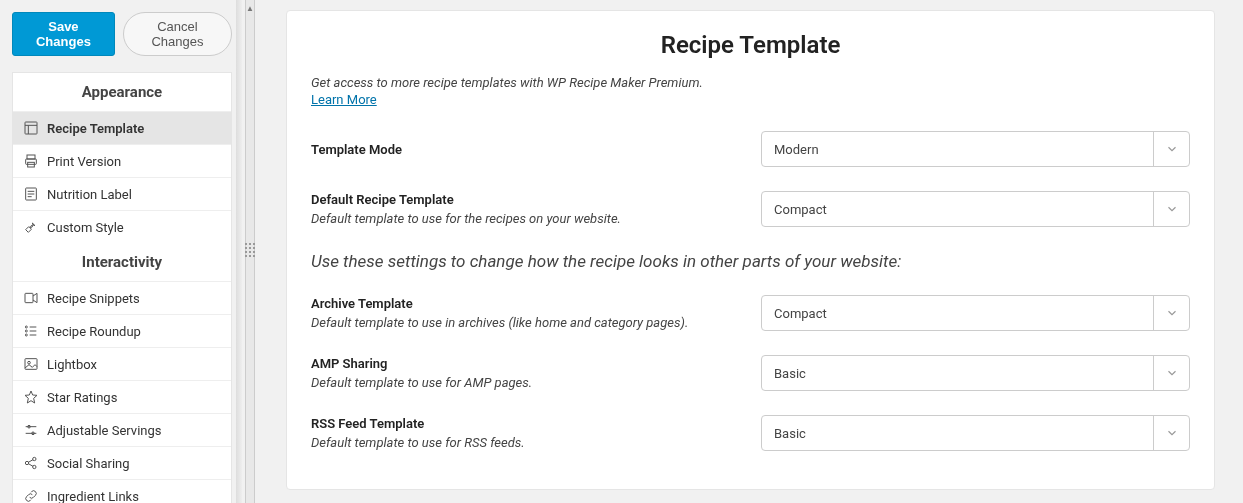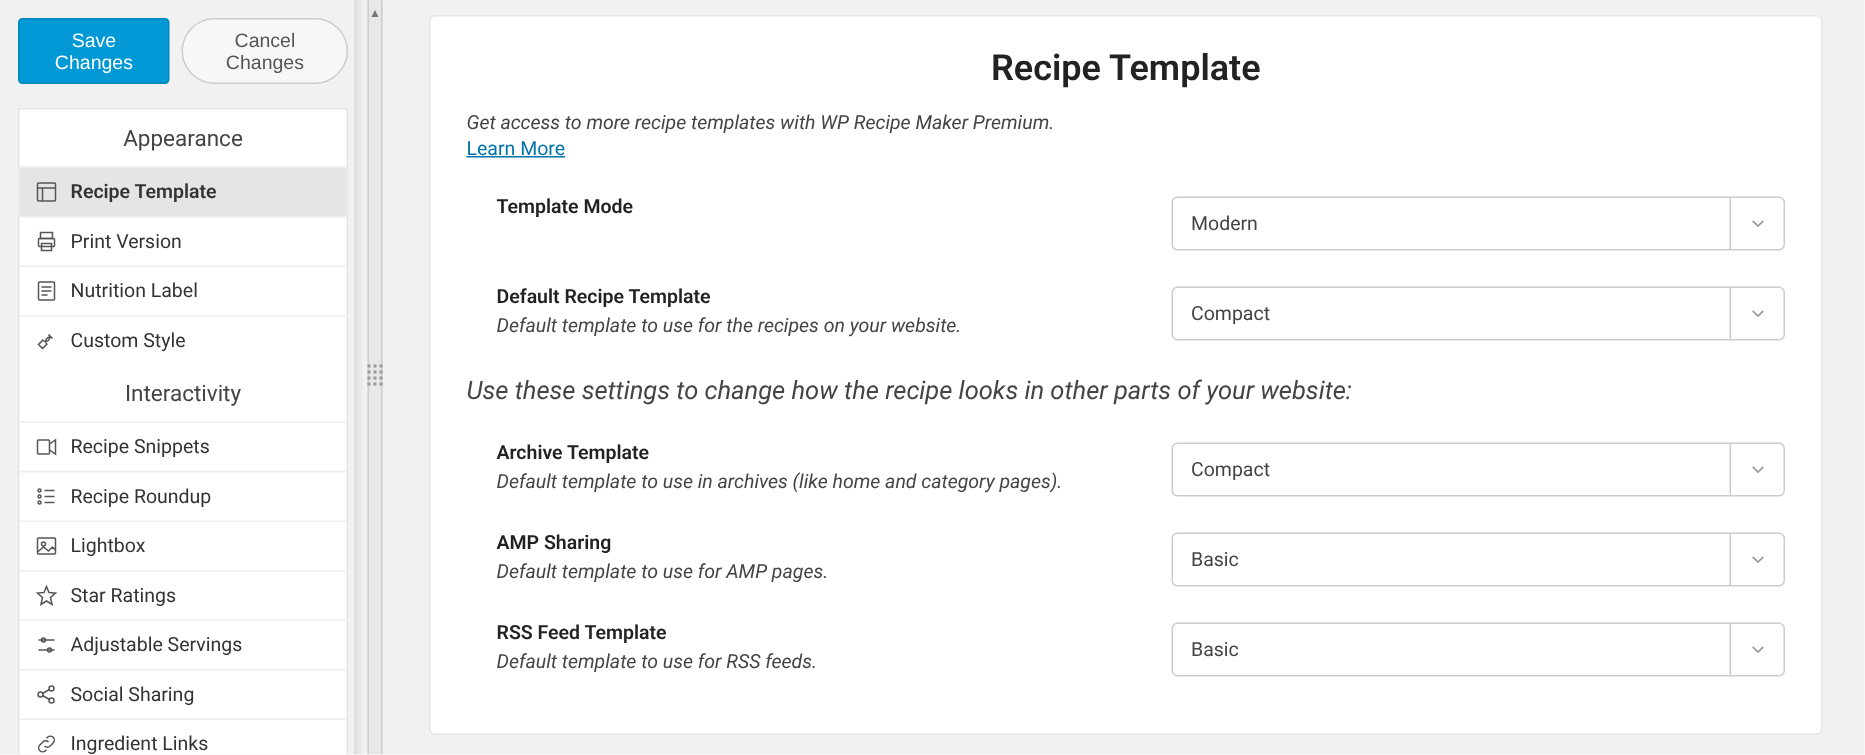--- a/index.html
+++ b/index.html
@@ -1,40 +1,40 @@
 <!DOCTYPE html>
 <html><head>
 <meta charset="utf-8">
 <style>
 * { box-sizing: border-box; margin: 0; padding: 0; }
 body { font-family: -apple-system, BlinkMacSystemFont, "Segoe UI", Roboto, sans-serif; font-size: 13px; color: #333; background: #f1f1f1; width: 1243px; height: 503px; overflow: hidden; }
 .wrap { display: flex; height: 503px; }
 .left { width: 242px; background: #f1f1f1; position: relative; padding: 12px 10px 0 12px; }
 .btn-row { display: flex; gap: 8px; margin-bottom: 16px; }
 .btn { padding: 6px 12px; font-size: 13px; border-radius: 3px; cursor: pointer; border: 1px solid; }
-.btn-primary { background: #0099d5; border-color: #0088bb; color: #fff; }
+.btn-primary { background: #0099d5; border-color: #0088bb; color: #fff; font-weight: bold; }
 .btn-secondary { background: #f7f7f7; border-color: #ccc; color: #555; border-radius: 22px; }
 .sidebar-panel { background: #fff; border: 1px solid #e5e5e5; }
-.section-header { text-align: center; padding: 10px 0; font-size: 15px; color: #444; font-weight: 400; }
+.section-header { text-align: center; padding: 10px 0; font-size: 15px; color: #444; font-weight: 700; }
 .side-item { display: flex; align-items: center; gap: 8px; padding: 8px 10px; border-top: 1px solid #eee; cursor: pointer; color: #333; }
 .side-item.active { background: #e5e5e5; font-weight: 600; }
 .side-item .ic { width: 16px; height: 16px; display: inline-flex; align-items: center; justify-content: center; color: #555; flex-shrink: 0; }
 .side-item .ic svg { width: 16px; height: 16px; stroke: currentColor; fill: none; stroke-width: 1.5; }
 .scroll-gutter { position: absolute; top:0; bottom:0; right:0; width: 6px; background: linear-gradient(to right,#ddd,#eee); }
 .splitter { width: 16px; background: #f1f1f1; position: relative; }
 .splitter::before { content:""; position:absolute; left:3px; right:3px; top:0; bottom:0; background: #e8e8e8; border-left:1px solid #ccc; border-right:1px solid #ccc; }
 .split-up { position: absolute; top: 4px; left: 4px; font-size: 8px; color: #777; }
 .split-grip { position: absolute; top: 50%; left: 50%; transform: translate(-50%,-50%); width: 10px; height: 22px; }
 .split-grip span { display:block; width:2px; height:2px; background:#999; margin:2px auto; box-shadow: 4px 0 #999, -4px 0 #999; }
 .main { flex: 1; background: #f1f1f1; padding: 10px 28px 0 28px; overflow-y: auto; }
 .card { background: #fff; border: 1px solid #e5e5e5; border-radius: 4px; padding: 16px 24px 24px 24px; min-height: 480px; }
 .page-title { text-align: center; font-size: 24px; font-weight: 600; color: #222; margin: 4px 0 16px 0; }
 .promo { font-style: italic; color: #444; font-size: 13px; }
 .learn-link { color: #0073aa; text-decoration: underline; font-size: 13px; display: inline-block; margin-top: 2px; text-align: right; }
-.row { display: flex; align-items: flex-start; margin-top: 24px; margin-left: 20px; }
+.row { display: flex; align-items: center; margin-top: 24px; }
 .row-note { margin-top: 24px; font-style: italic; color: #444; font-size: 17px; }
 .col-label { width: 450px; padding-right: 20px; }
 .col-label .lbl { font-weight: 600; color: #222; font-size: 13px; }
 .col-label .desc { font-style: italic; color: #444; font-size: 13px; margin-top: 4px; }
 .col-ctrl { flex: 1; }
 .select { position: relative; border: 1px solid #ccc; border-radius: 4px; height: 36px; display: flex; align-items: center; padding: 2px 12px; cursor: pointer; background: #fff; color: #444; }
 .select-arrow { position: absolute; right: 0; top: 0; bottom: 0; width: 36px; border-left: 1px solid #ccc; display: flex; align-items: center; justify-content: center; color: #999; }
 .select-arrow svg { width: 14px; height: 14px; stroke: currentColor; fill: none; stroke-width: 2; }
 </style>
 </head>

